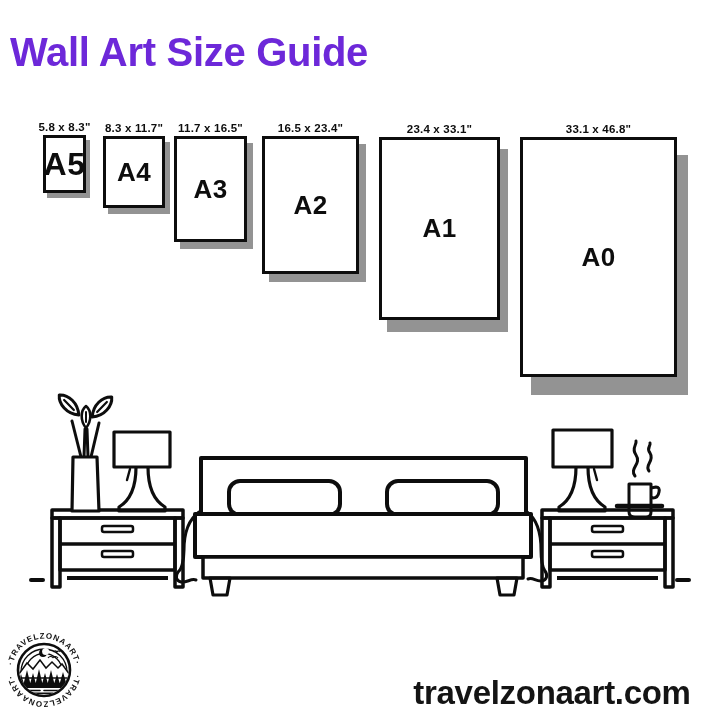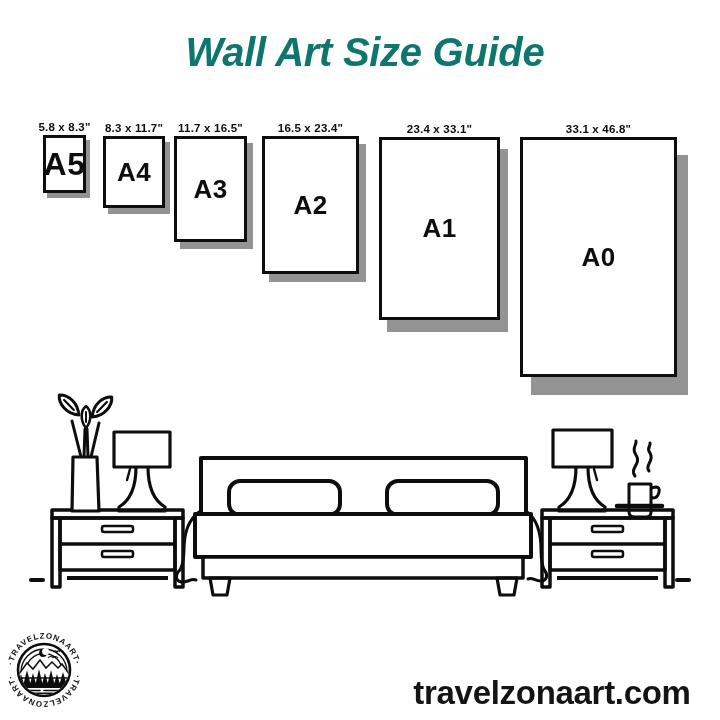--- a/index.html
+++ b/index.html
@@ -3,21 +3,21 @@
 <meta charset="utf-8">
 <style>
   html,body{margin:0;padding:0;}
   body{
     width:720px;height:720px;background:#ffffff;position:relative;overflow:hidden;
     font-family:"Liberation Sans",sans-serif;color:#0d0d0d;
   }
   .page{position:absolute;inset:0;}
   .title{
     position:absolute;top:30px;left:10px;width:710px;margin:0;
-    text-align:center;font-size:40px;font-weight:700;letter-spacing:-0.3px;color:#0f766e;font-style:italic;
+    font-size:40px;font-weight:700;letter-spacing:-0.3px;color:#6d28d9;
   }
   .frame{
     position:absolute;box-sizing:border-box;background:#fff;border:3px solid #0d0d0d;
     box-shadow:var(--sx) var(--sy) 0 0 #939393;
     display:flex;align-items:center;justify-content:center;
   }
   .size-name{font-size:26px;font-weight:700;letter-spacing:0.5px;}
   .f-a5 .size-name{font-size:32px;}
   .size-label{
     position:absolute;bottom:calc(100% + 5px);left:50%;transform:translateX(-50%);

